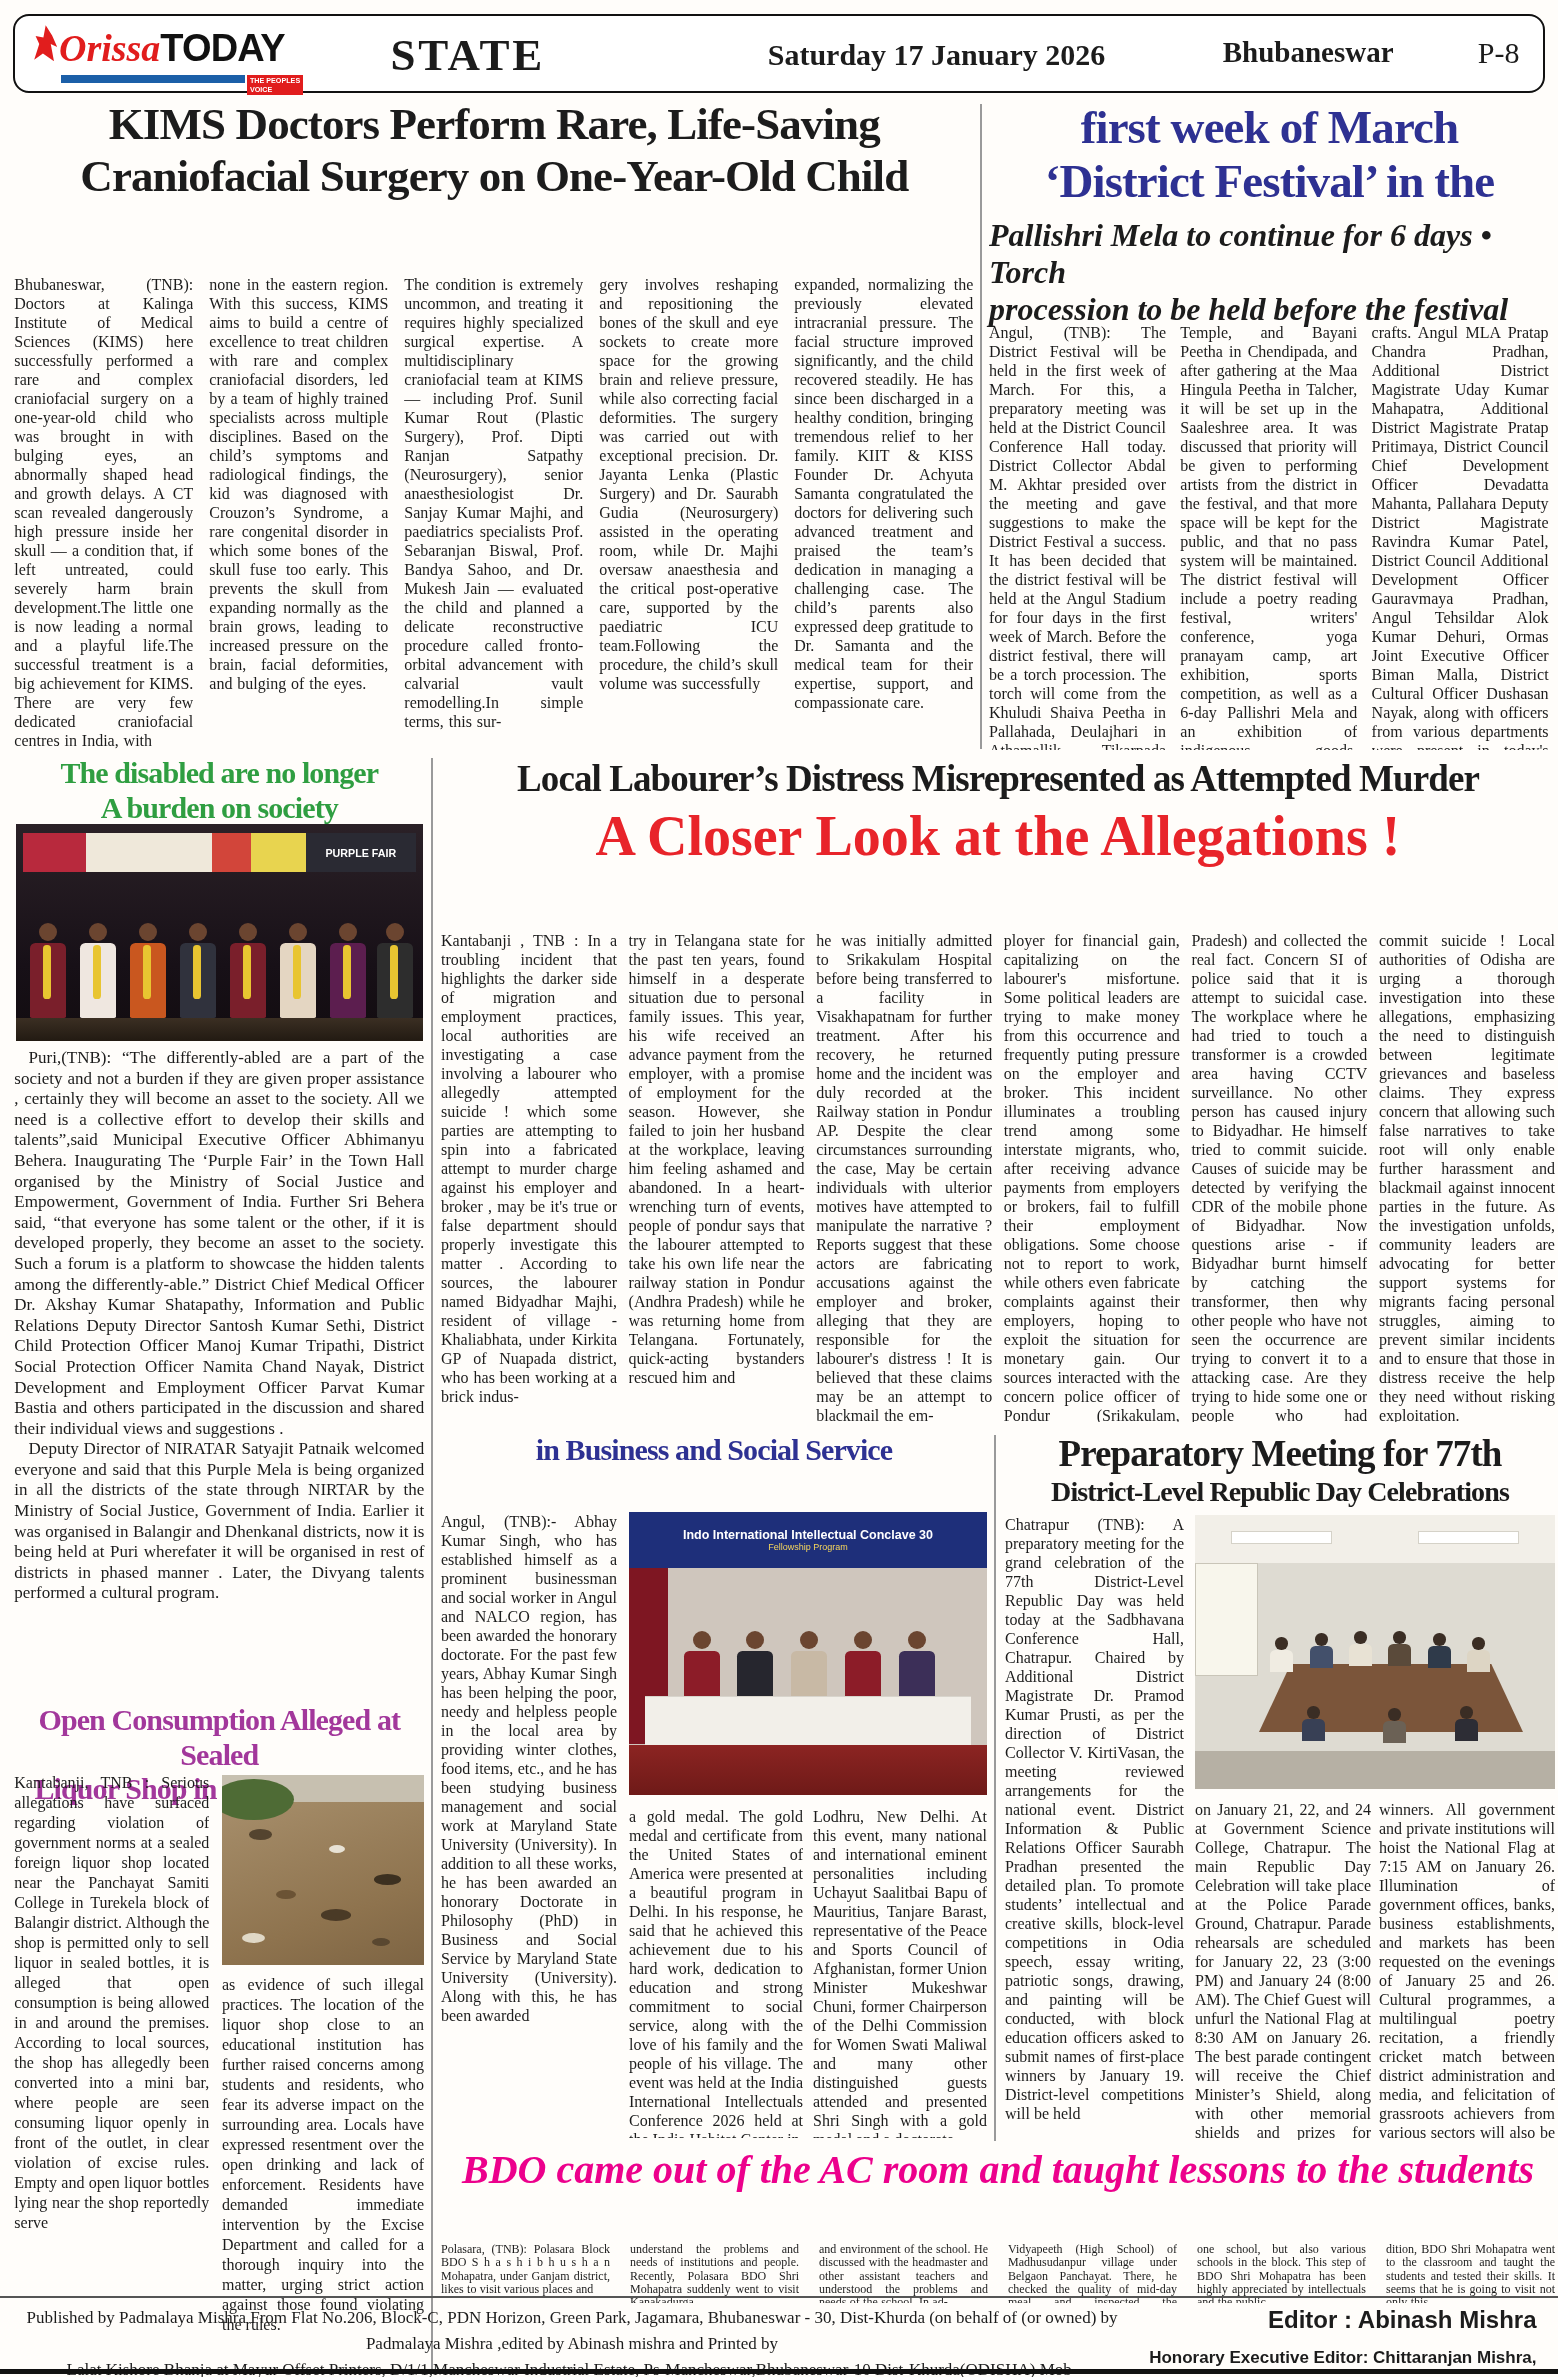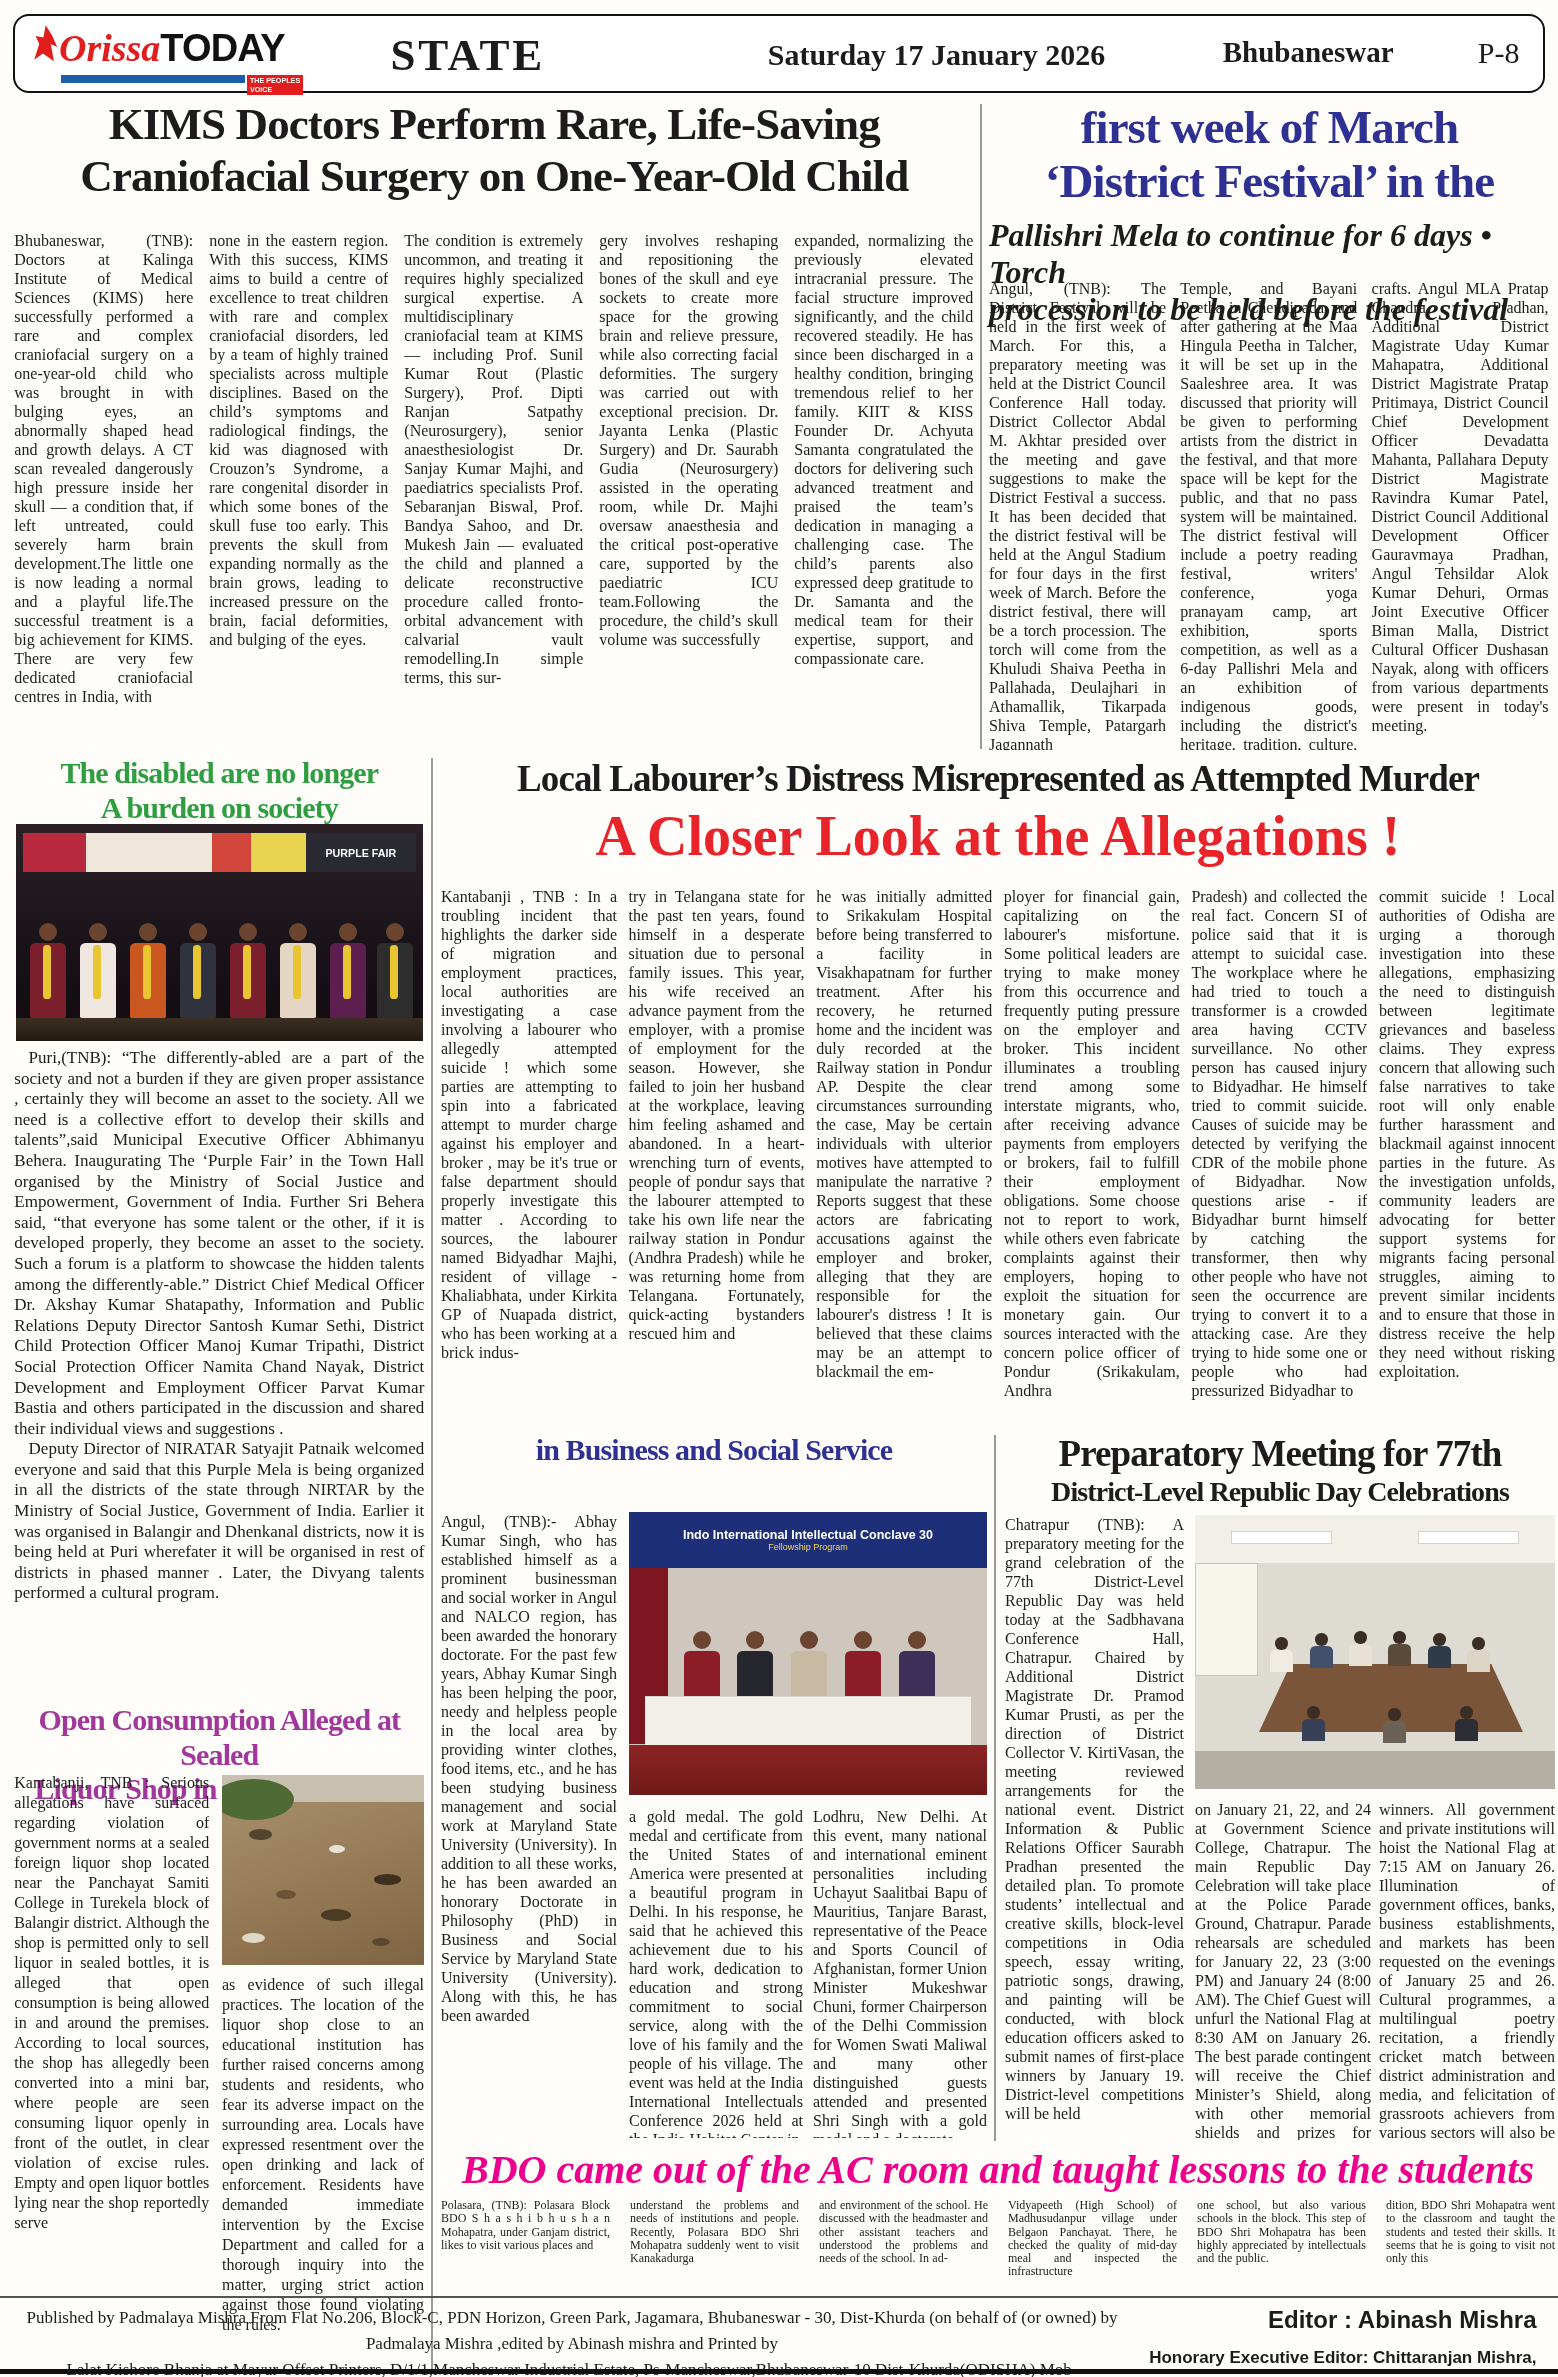--- a/index.html
+++ b/index.html
@@ -18,21 +18,21 @@
   .logo-bar{position:absolute;left:27px;top:50px;width:184px;height:8px;background:#1b5fa8;}
   .logo-tag{position:absolute;left:213px;top:50px;font-family:"Liberation Sans",sans-serif;font-size:7.2px;
             font-weight:700;color:#fff;background:#e11d1d;padding:0.9px 2.7px;}
   .m-state{position:absolute;left:376px;top:12.5px;font-size:45px;font-weight:700;letter-spacing:2.7px;}
   .m-date{position:absolute;left:743px;top:21.5px;width:358px;text-align:center;font-size:30px;font-weight:700;}
   .m-city{position:absolute;right:149px;top:19.7px;font-size:29px;font-weight:700;}
   .m-page{position:absolute;right:23px;top:19.7px;font-size:30px;}
   
   .hl{font-weight:700;text-align:center;line-height:1.15;letter-spacing:-0.9px;}
   .cols{display:flex;}
-  .col{text-align:justify;overflow:hidden;font-size:16px;line-height:19px;word-spacing:0.9px;}
+  .col{text-align:justify;overflow:hidden;font-size:16px;line-height:19px;word-spacing:0.9px;margin-top:44px;}
   .vrule{position:absolute;width:1.8px;background:#9a9a9a;}
   .photo{position:absolute;overflow:hidden;}
   
   .kims-hl{position:absolute;left:14.3px;top:99px;width:960px;font-size:45px;}
   .kims-body{position:absolute;left:14.3px;top:231px;width:960px;height:518px;gap:16px;}
   .kims-body .col{width:179px;}
   
   .df-hl{position:absolute;left:989px;top:100px;width:561px;font-size:47px;color:#2e3192;}
   .df-deck{position:absolute;left:989px;top:217px;width:561px;text-align:left;font-style:italic;
            font-weight:700;font-size:32px;line-height:1.15;}

